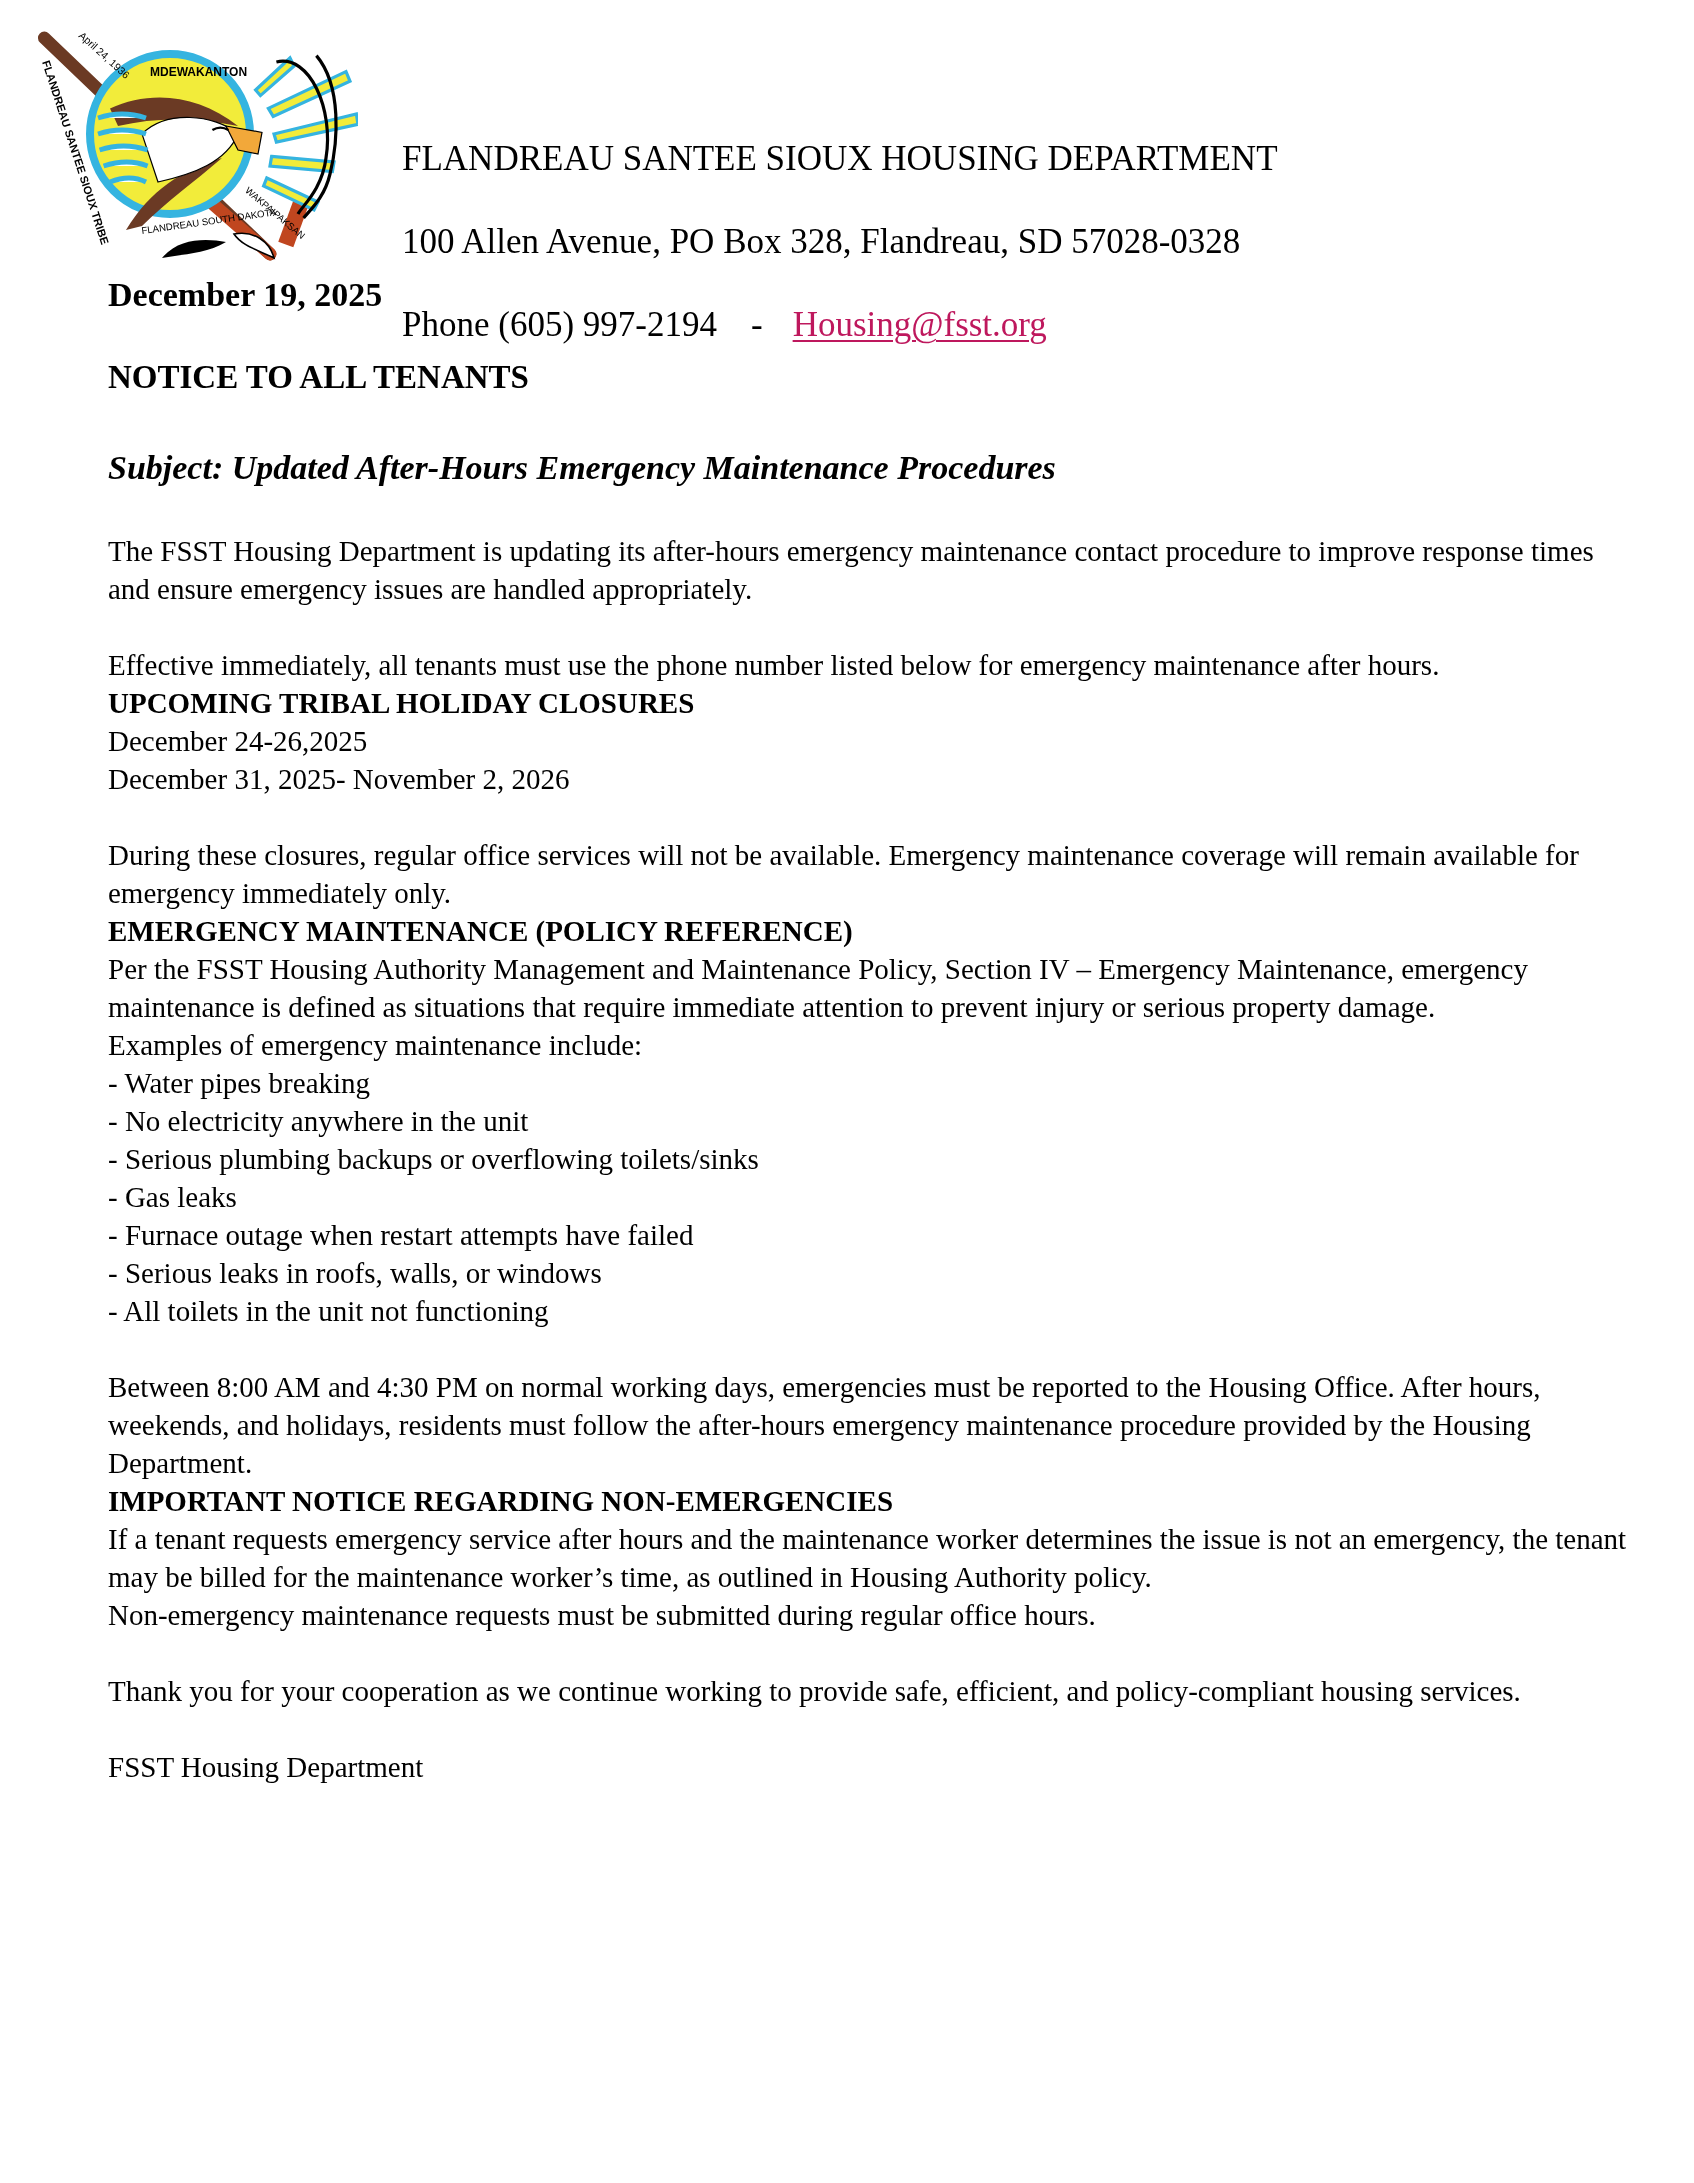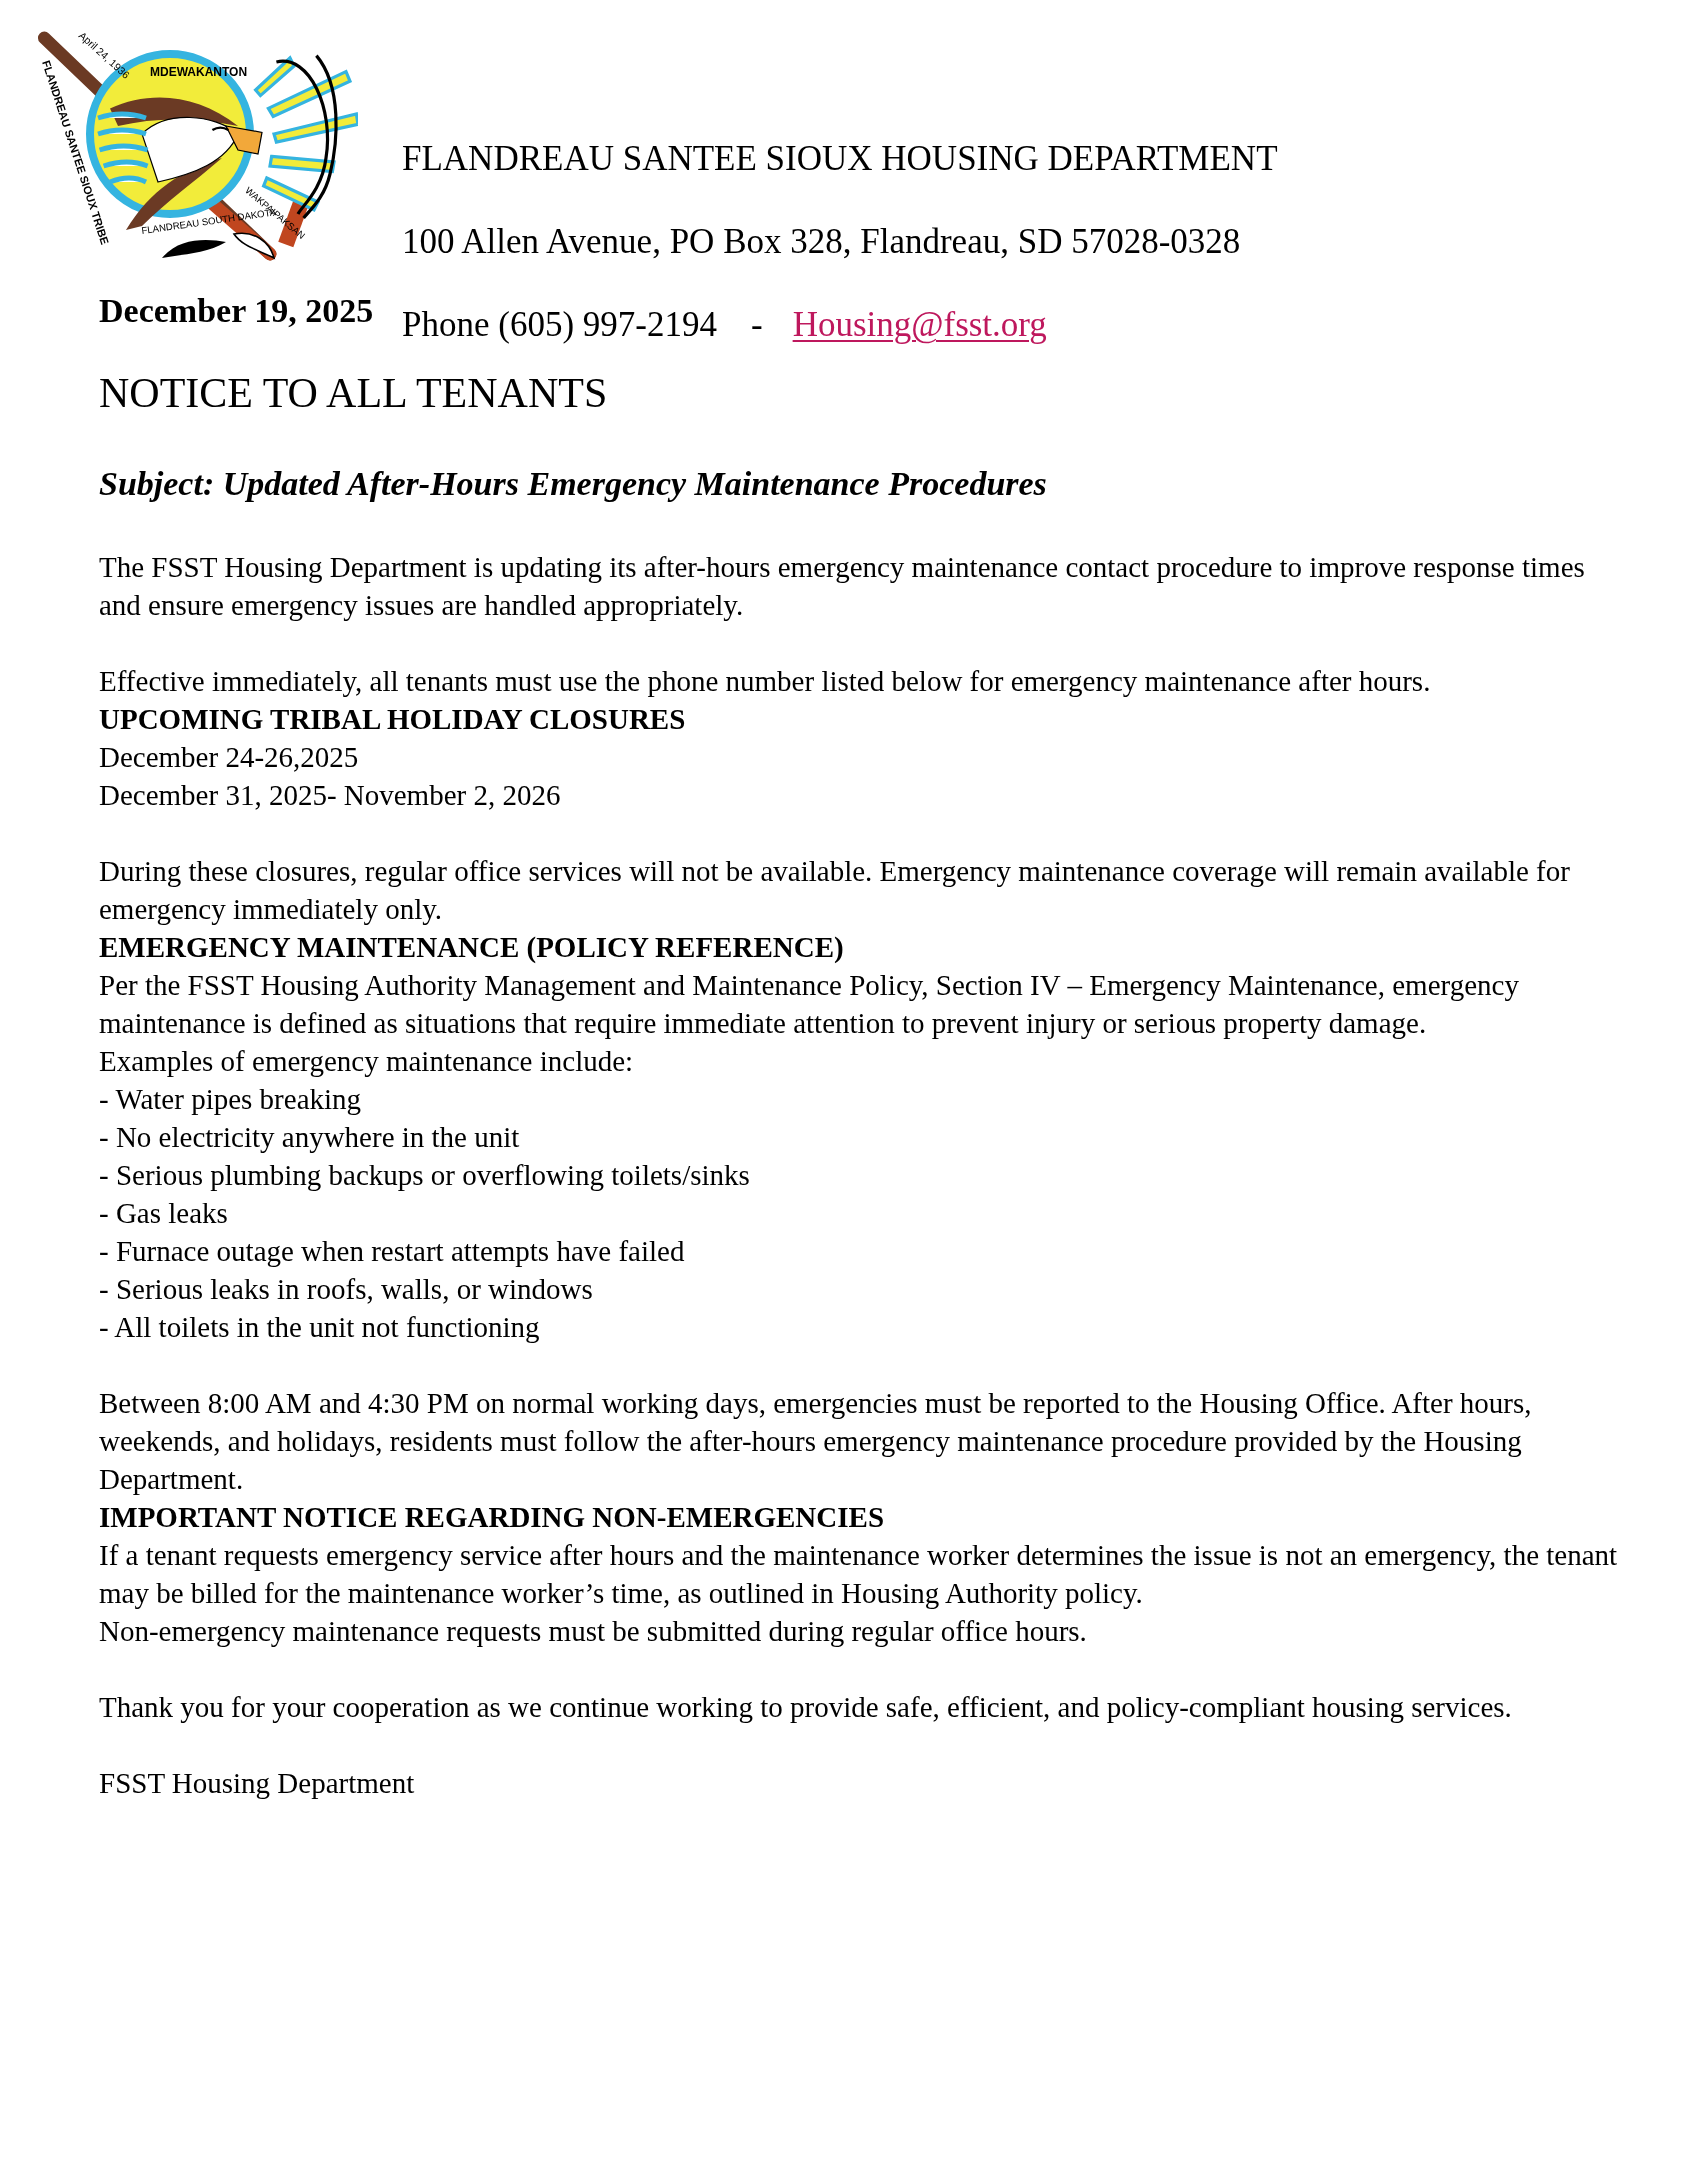--- a/index.html
+++ b/index.html
@@ -5,23 +5,23 @@
   html, body { margin: 0; padding: 0; background: #ffffff; }
   body {
     width: 1694px; height: 2183px; position: relative; overflow: hidden;
     font-family: "Liberation Serif", "DejaVu Serif", serif; color: #000;
   }
   .logo { position: absolute; left: 22.4px; top: 14.4px; width: 336px; height: 256px; }
   .hdr { position: absolute; left: 402px; top: 98px; font-size: 35px; line-height: 45px; }
   .hdr div { white-space: nowrap; margin-top: 38px; }
   .hdr .sep { display: inline-block; margin: 0 30px 0 34px; }
   .hdr a { color: #be185d; text-decoration: underline; text-decoration-thickness: 1.6px; text-underline-offset: 4px; }
-  .doc { position: absolute; left: 99px; top: 272px; width: 1521px; margin-top: 16px; }
+  .doc { position: absolute; left: 108px; top: 272px; width: 1521px; }
   .date { font-weight: bold; font-size: 34px; line-height: 45px; margin: 0; }
-  .notice { font-weight: normal; font-size: 42px; line-height: 45px; margin: 38px 0 0 0; }
+  .notice { font-weight: bold; font-size: 33px; line-height: 45px; margin: 38px 0 0 0; }
   .subject { font-weight: bold; font-size: 34px; line-height: 45px; margin: 45px 0 0 0; font-style: italic; }
   .p { font-size: 29px; line-height: 38px; margin: 0; }
   .gap-first { margin-top: 42px; }
   .gap { margin-top: 38px; }
   .h { font-weight: bold; font-size: 29px; line-height: 38px; margin: 0; }
   ul.ex { list-style: none; margin: 0; padding: 0; font-size: 29px; line-height: 38px; }
   ul.ex li::before { content: "- "; }
 </style>
 </head>
 <body>

